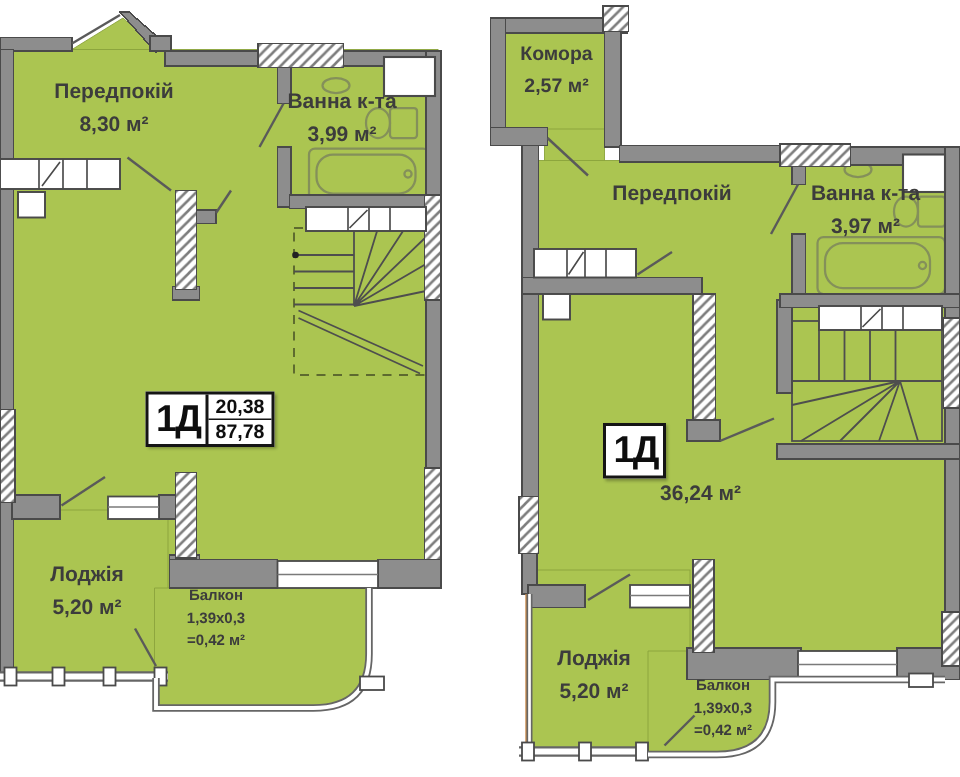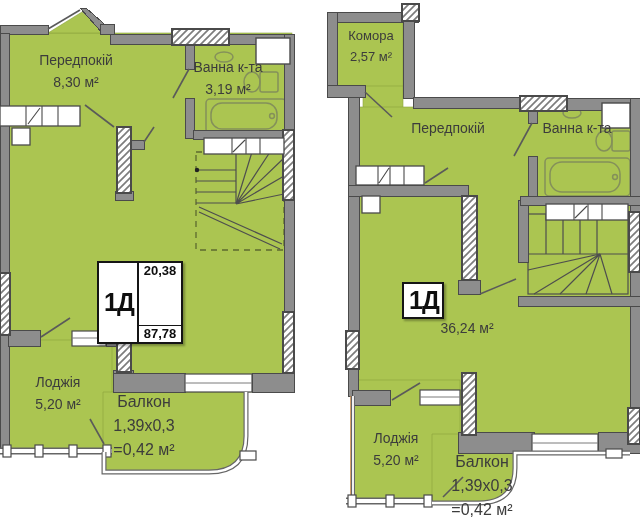--- a/index.html
+++ b/index.html
@@ -18,33 +18,33 @@
   .wline{stroke:#4a4a4a;stroke-width:1.1;fill:none;}
   .door{stroke:#5a5a5a;stroke-width:1.6;fill:none;}
   .stair{stroke:#4e4e4e;stroke-width:1.2;fill:none;}
   .dash{stroke:#5d6a2f;stroke-width:1.3;fill:none;stroke-dasharray:6 5;}
   .fix{stroke:#84905a;stroke-width:1.5;fill:none;}
   .railA{stroke:#666666;fill:none;}
   .railB{stroke:#ffffff;fill:none;}
   .accent{stroke:#c98a4b;stroke-width:1.6;fill:none;}
 
   .room-label{
-    position:absolute;text-align:center;font-weight:normal;font-size:14px;
+    position:absolute;text-align:center;font-weight:bold;font-size:14px;
     color:#3c3c3c;line-height:1.6;white-space:nowrap;
   }
   .room-label span{display:block;}
-  .room-label.small{font-size:16px;line-height:1.5;}
+  .room-label.small{font-size:10px;line-height:1.5;}
 
   .badge{
     position:absolute;display:flex;align-items:stretch;background:#ffffff;
     border:2px solid #151515;color:#0e0e0e;font-weight:bold;
     box-shadow:1.5px 1.5px 2px rgba(0,0,0,0.3);
   }
   .badge-type{font-size:25px;line-height:1.1;padding:3px 3px 2px 5px;letter-spacing:-1px;align-self:center;}
-  .badge-areas{display:flex;flex-direction:column;border-left:2px solid #151515;font-size:13px;gap:46px;}
+  .badge-areas{display:flex;flex-direction:column;border-left:2px solid #151515;font-size:13px;}
   .badge-area{padding:0 5px;line-height:16px;}
   .badge-area.second{border-top:1.5px solid #151515;}
 </style>
 </head>
 <body>
 
 <div id="canvas">
 
 <svg id="plan-svg" width="640" height="518" viewBox="0 0 640 518">
   <defs>
@@ -273,41 +273,42 @@
     </g>
   </g>
 </svg>
 
 <div class="room-label" style="left:12px;top:49px;width:128px;">
   <span>Передпокій</span>
   <span>8,30 м²</span>
 </div>
 <div class="room-label" style="left:176px;top:56px;width:104px;">
   <span>Ванна к-та</span>
-  <span>3,19 м²</span>
+  <span>3,99 м²</span>
 </div>
 <div class="room-label" style="left:6px;top:371px;width:104px;">
   <span>Лоджія</span>
   <span>5,20 м²</span>
 </div>
 <div class="room-label small" style="left:98px;top:390px;width:92px;">
   <span>Балкон</span>
   <span>1,39х0,3</span>
   <span>=0,42 м²</span>
 </div>
 
 <div class="room-label" style="left:333px;top:26px;width:76px;font-size:13px;">
   <span>Комора</span>
   <span>2,57 м²</span>
 </div>
 <div class="room-label" style="left:380px;top:117px;width:136px;">
   <span>Передпокій</span>
 </div>
 <div class="room-label" style="left:524px;top:117px;width:106px;">
   <span>Ванна к-та</span>
+  <span>3,97 м²</span>
 </div>
 <div class="room-label" style="left:383px;top:317px;width:168px;">
   <span>36,24 м²</span>
 </div>
 <div class="room-label" style="left:343px;top:427px;width:106px;">
   <span>Лоджія</span>
   <span>5,20 м²</span>
 </div>
 <div class="room-label small" style="left:436px;top:450px;width:92px;">
   <span>Балкон</span>

